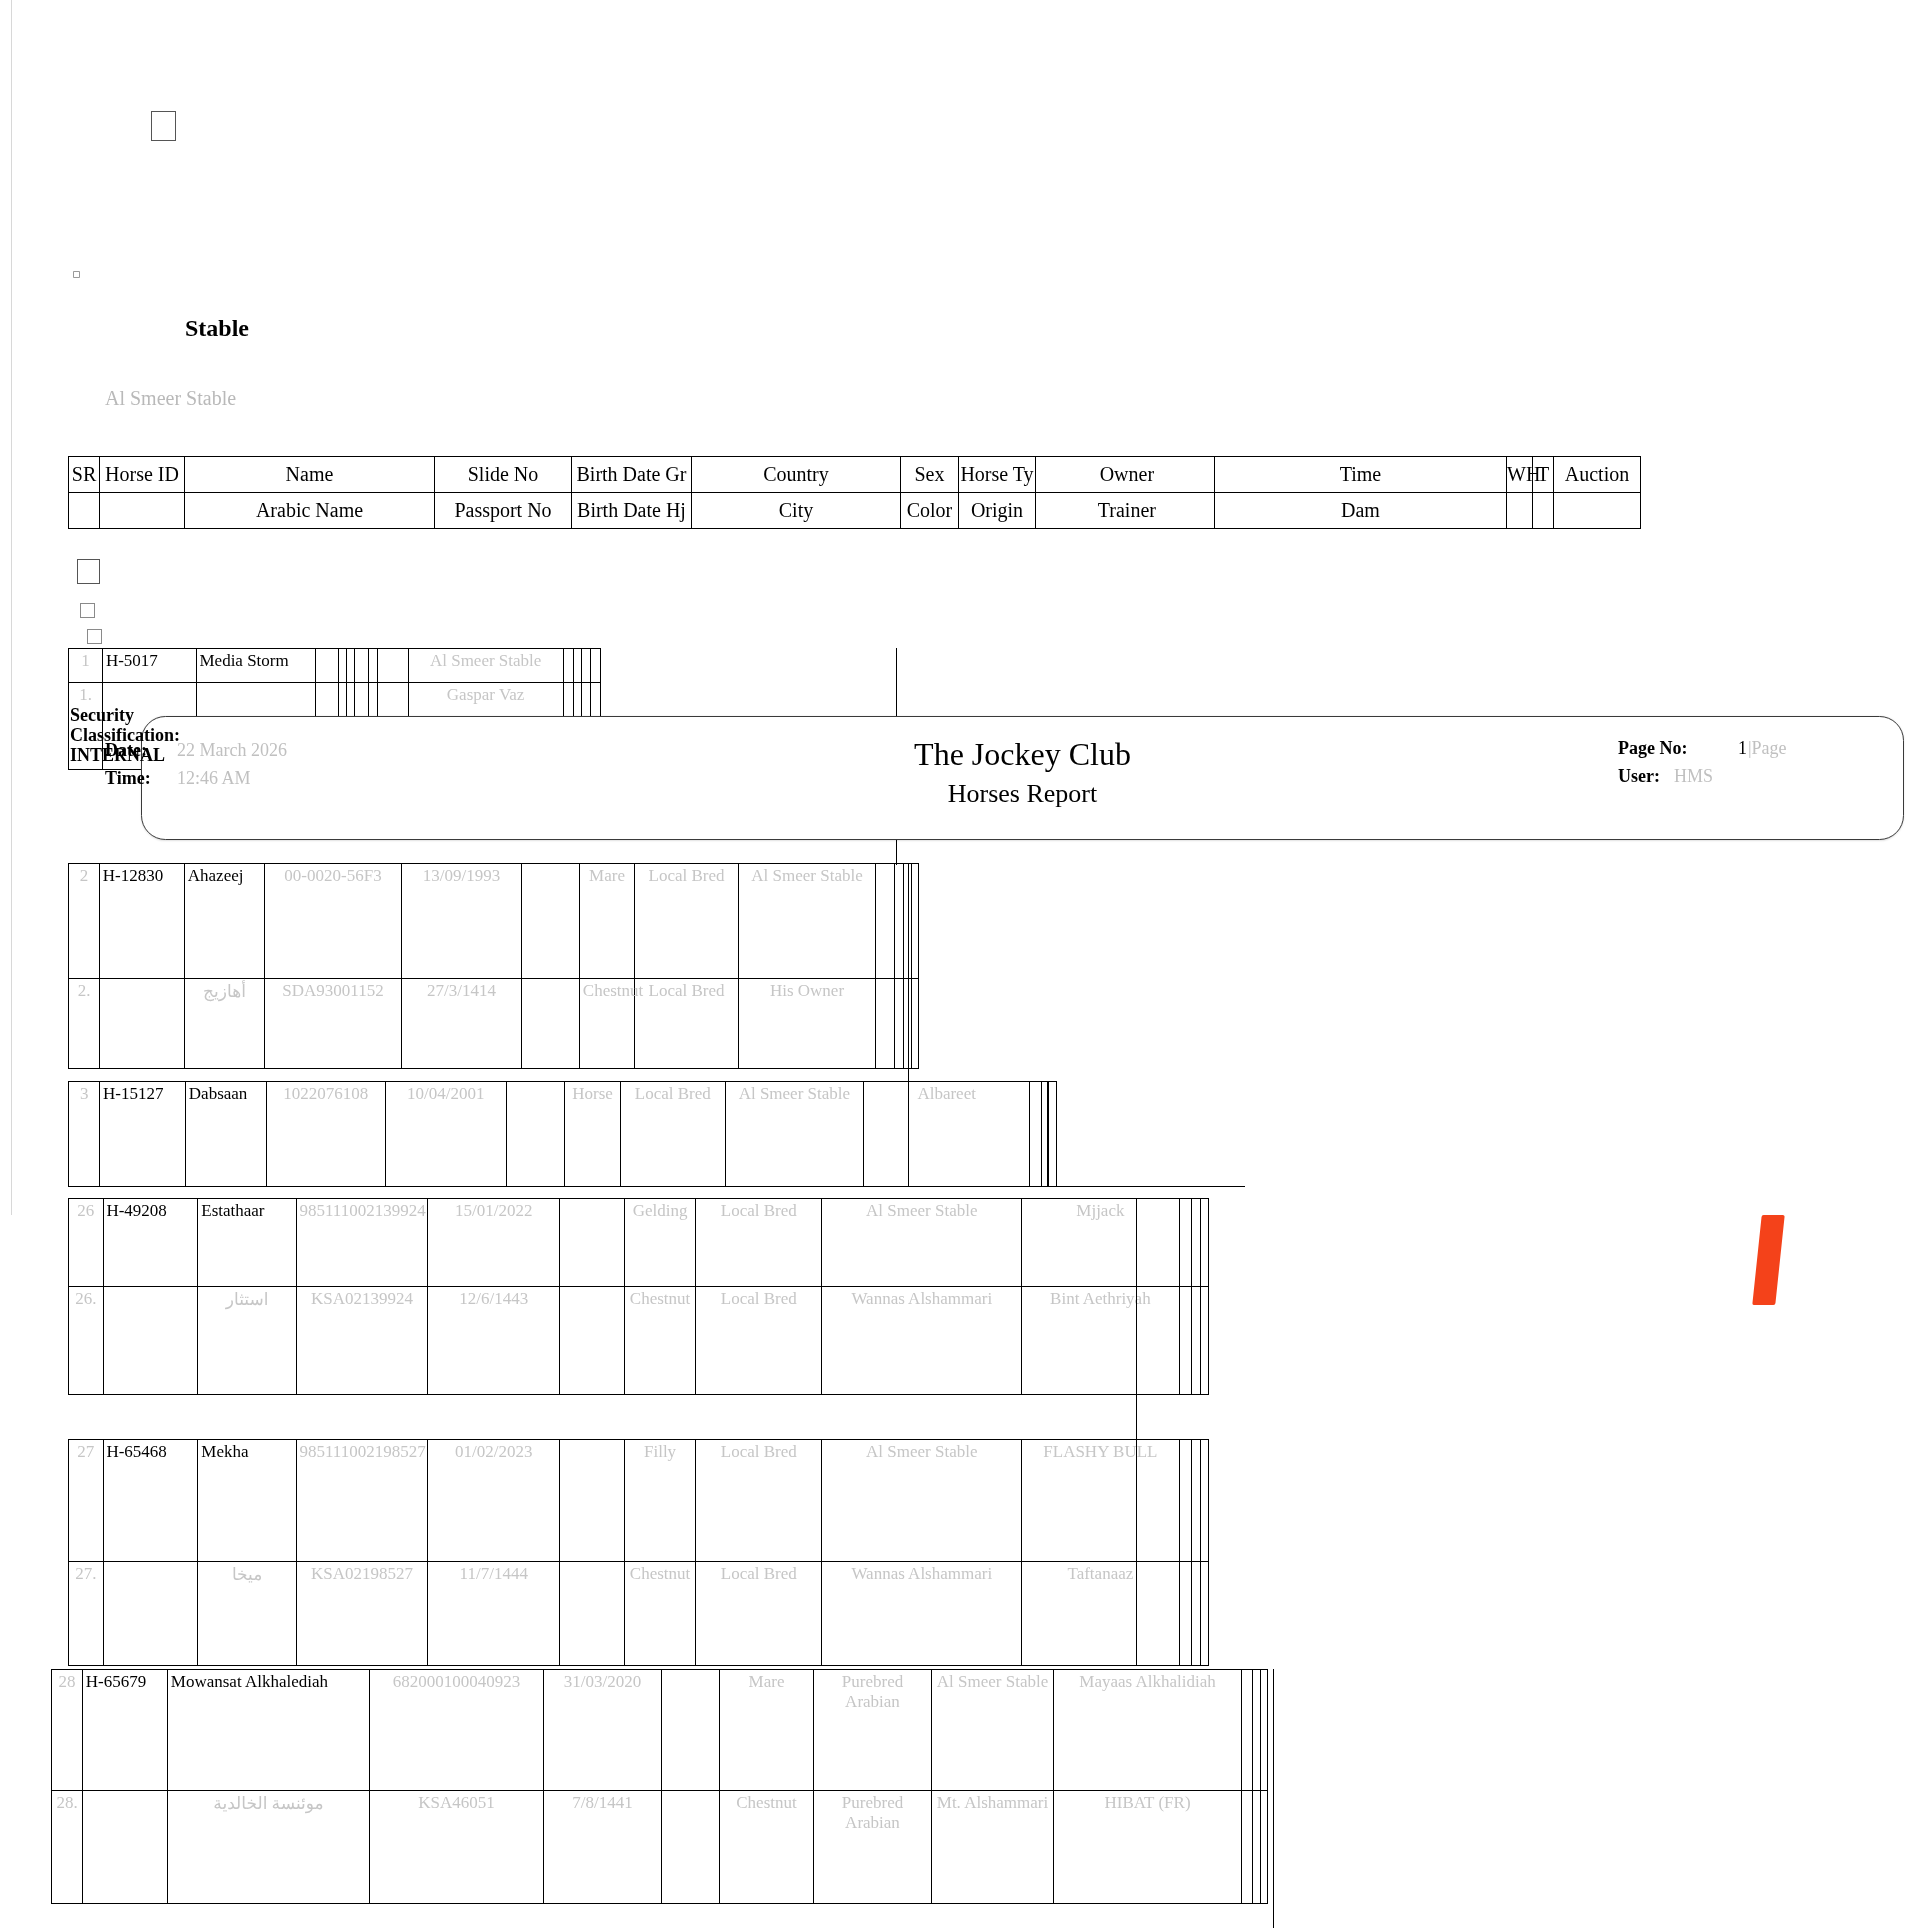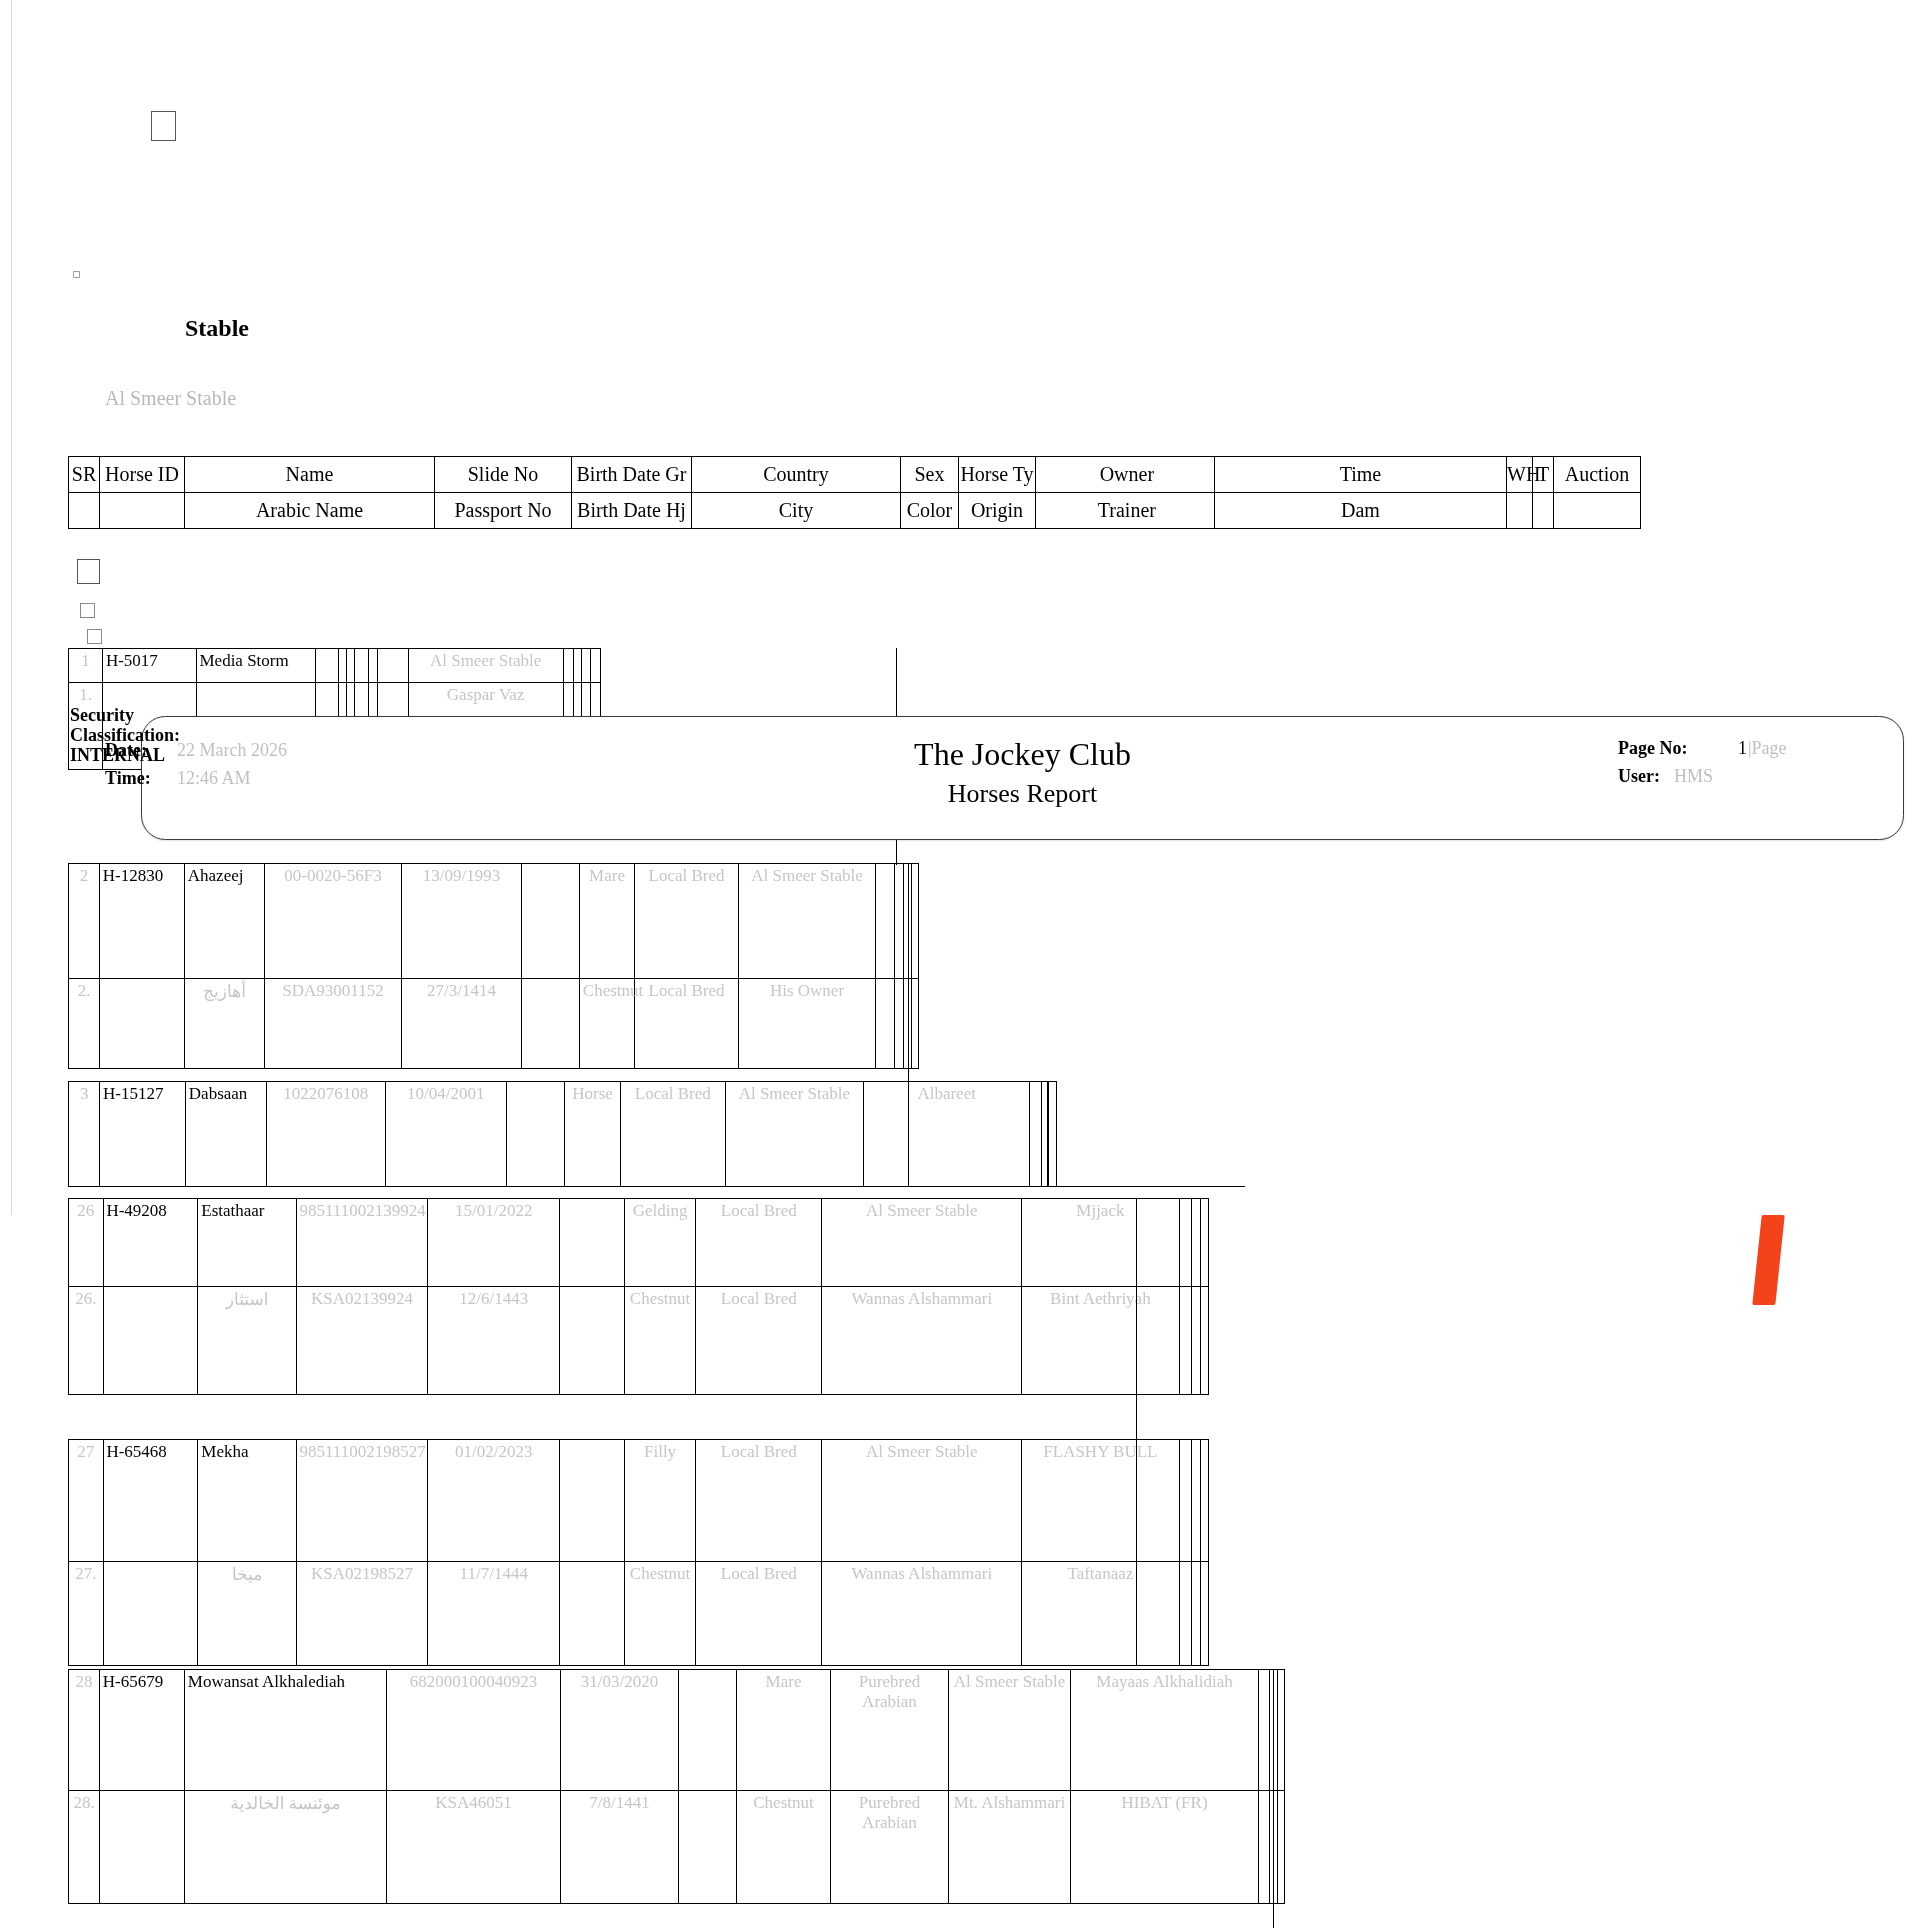--- a/index.html
+++ b/index.html
@@ -456,21 +456,21 @@
       <td class="ctr grey">Local Bred</td>
       <td class="ctr grey">Wannas Alshammari</td>
       <td class="ctr grey">Taftanaaz</td>
       <td></td>
       <td></td>
       <td></td>
     </tr>
   </tbody>
     </table>
 
-  <table class="data-table" style="left:68px; top:1669px; width:1092px;">
+  <table class="data-table" style="left:51px; top:1669px; width:1092px;">
     <colgroup>
       <col style="width:31px">
         <col style="width:85px">
         <col style="width:202px">
         <col style="width:174px">
       <col style="width:118px">
         <col style="width:58px">
         <col style="width:94px">
         <col style="width:118px">
       <col style="width:122px">

